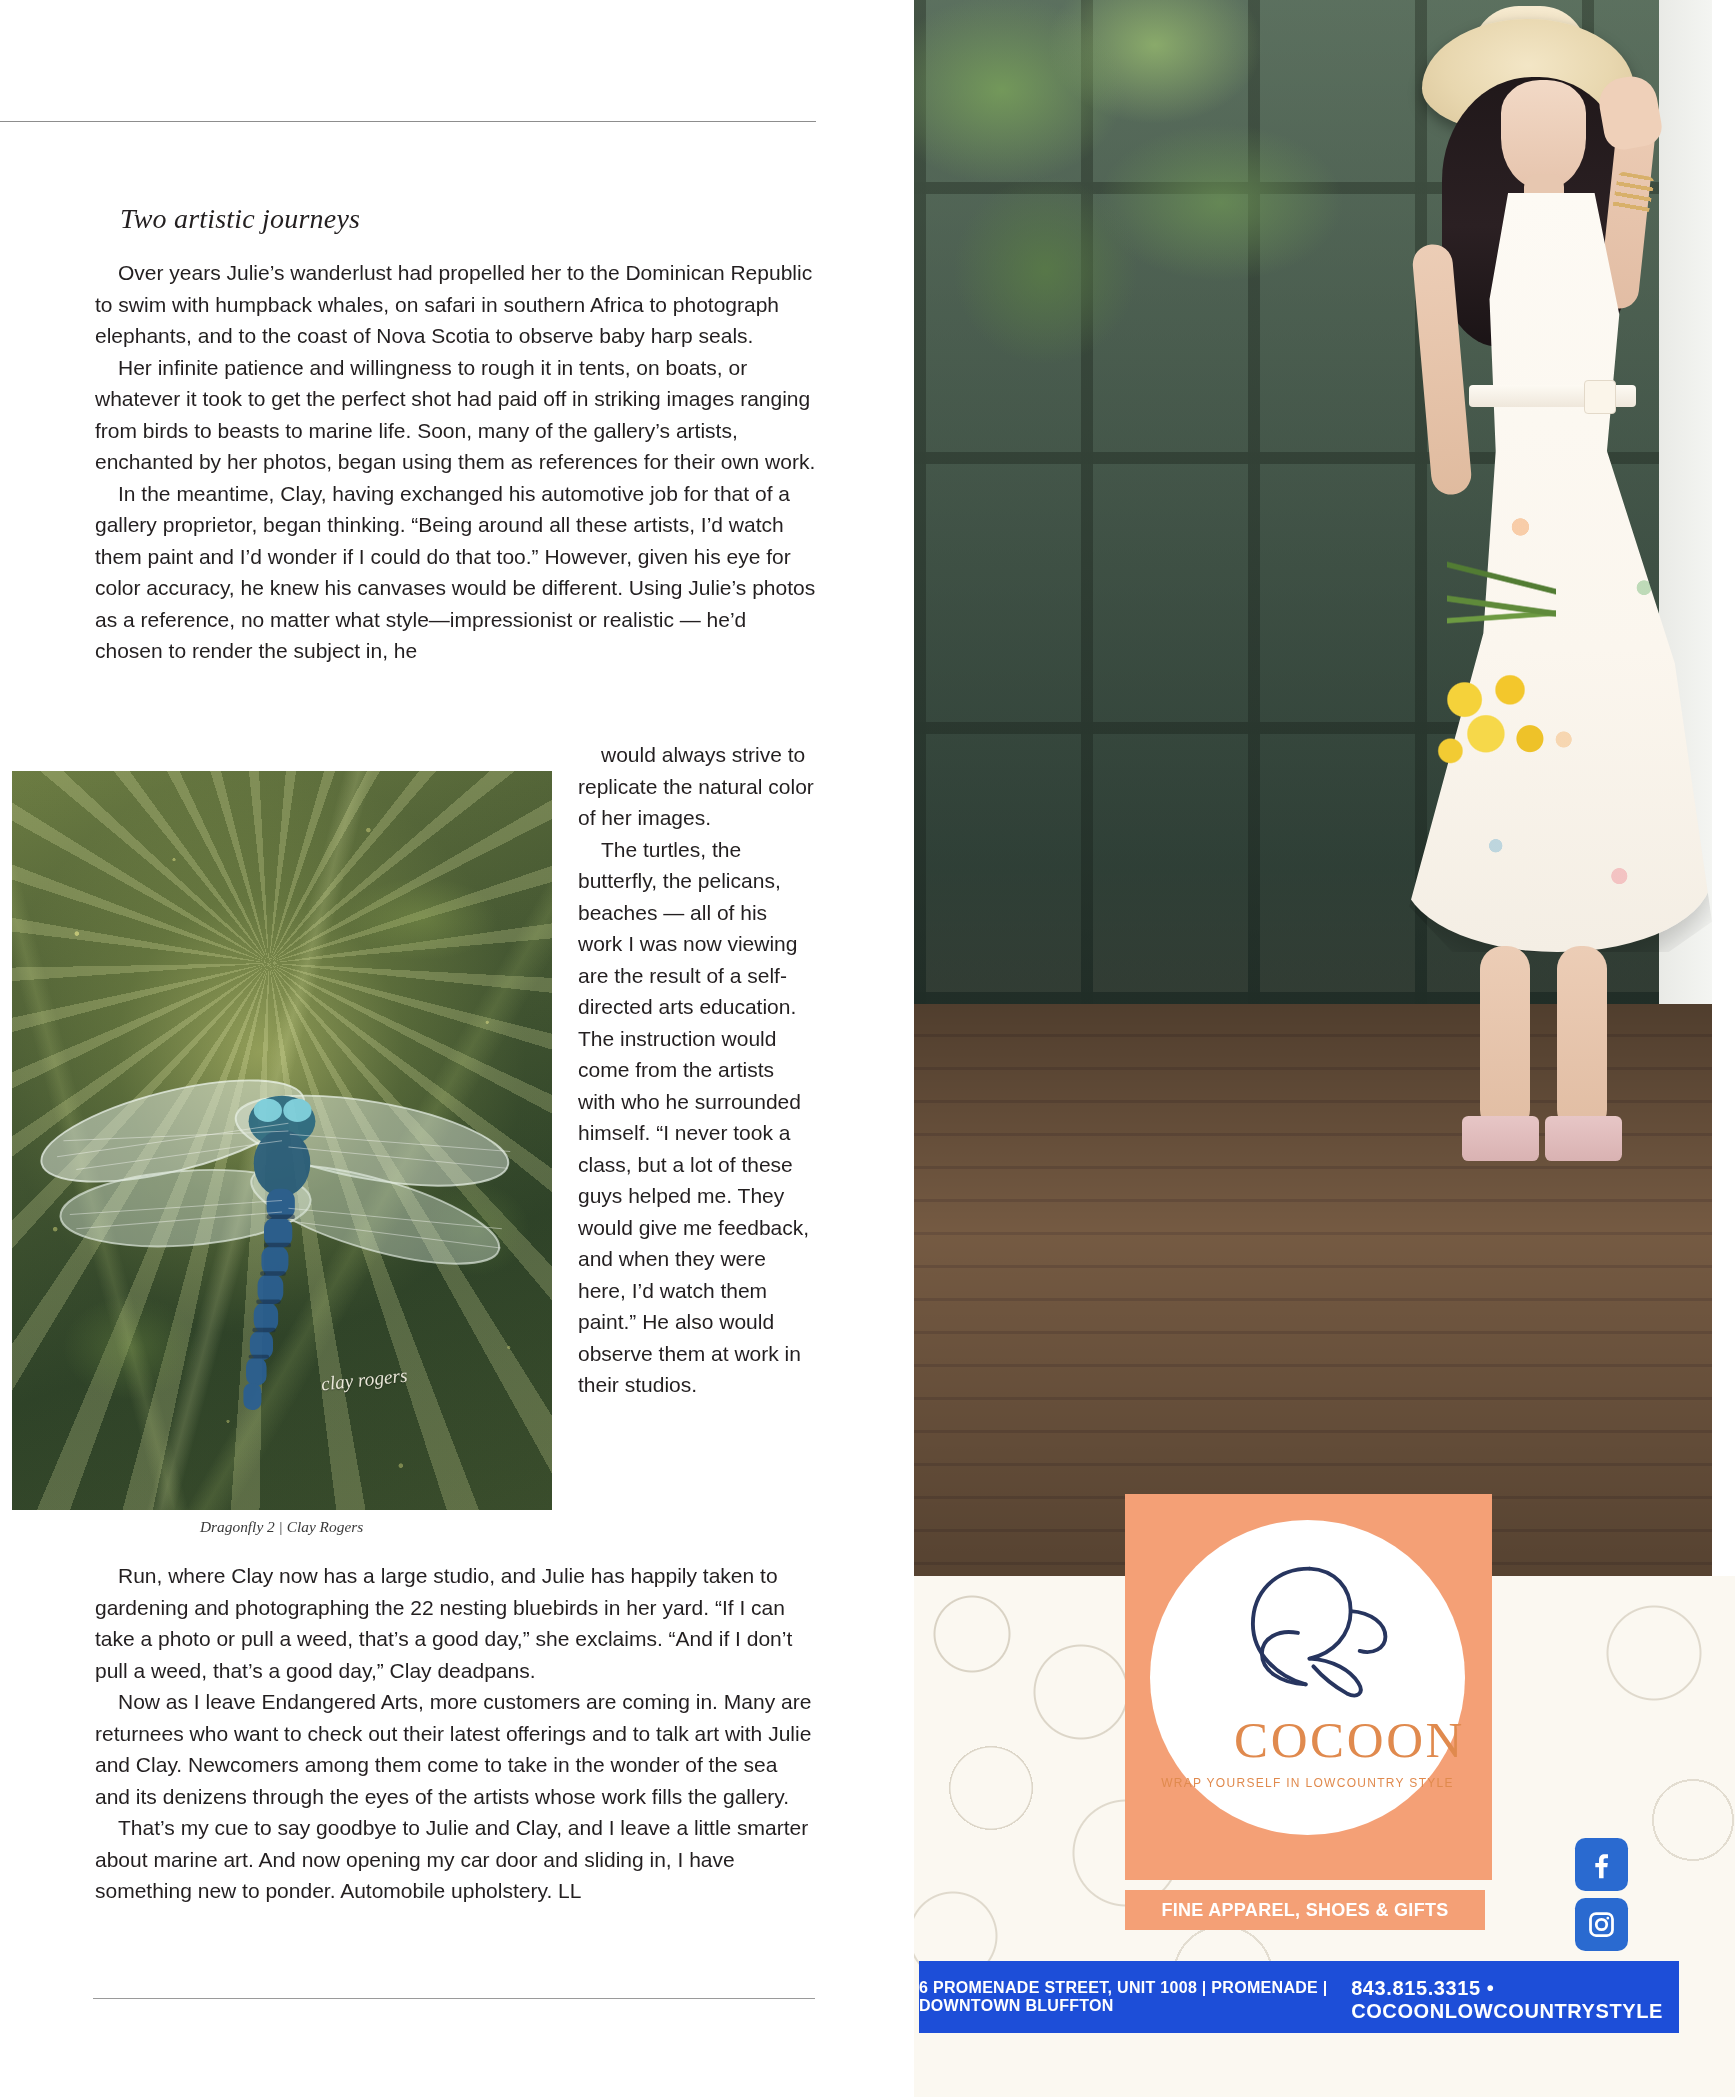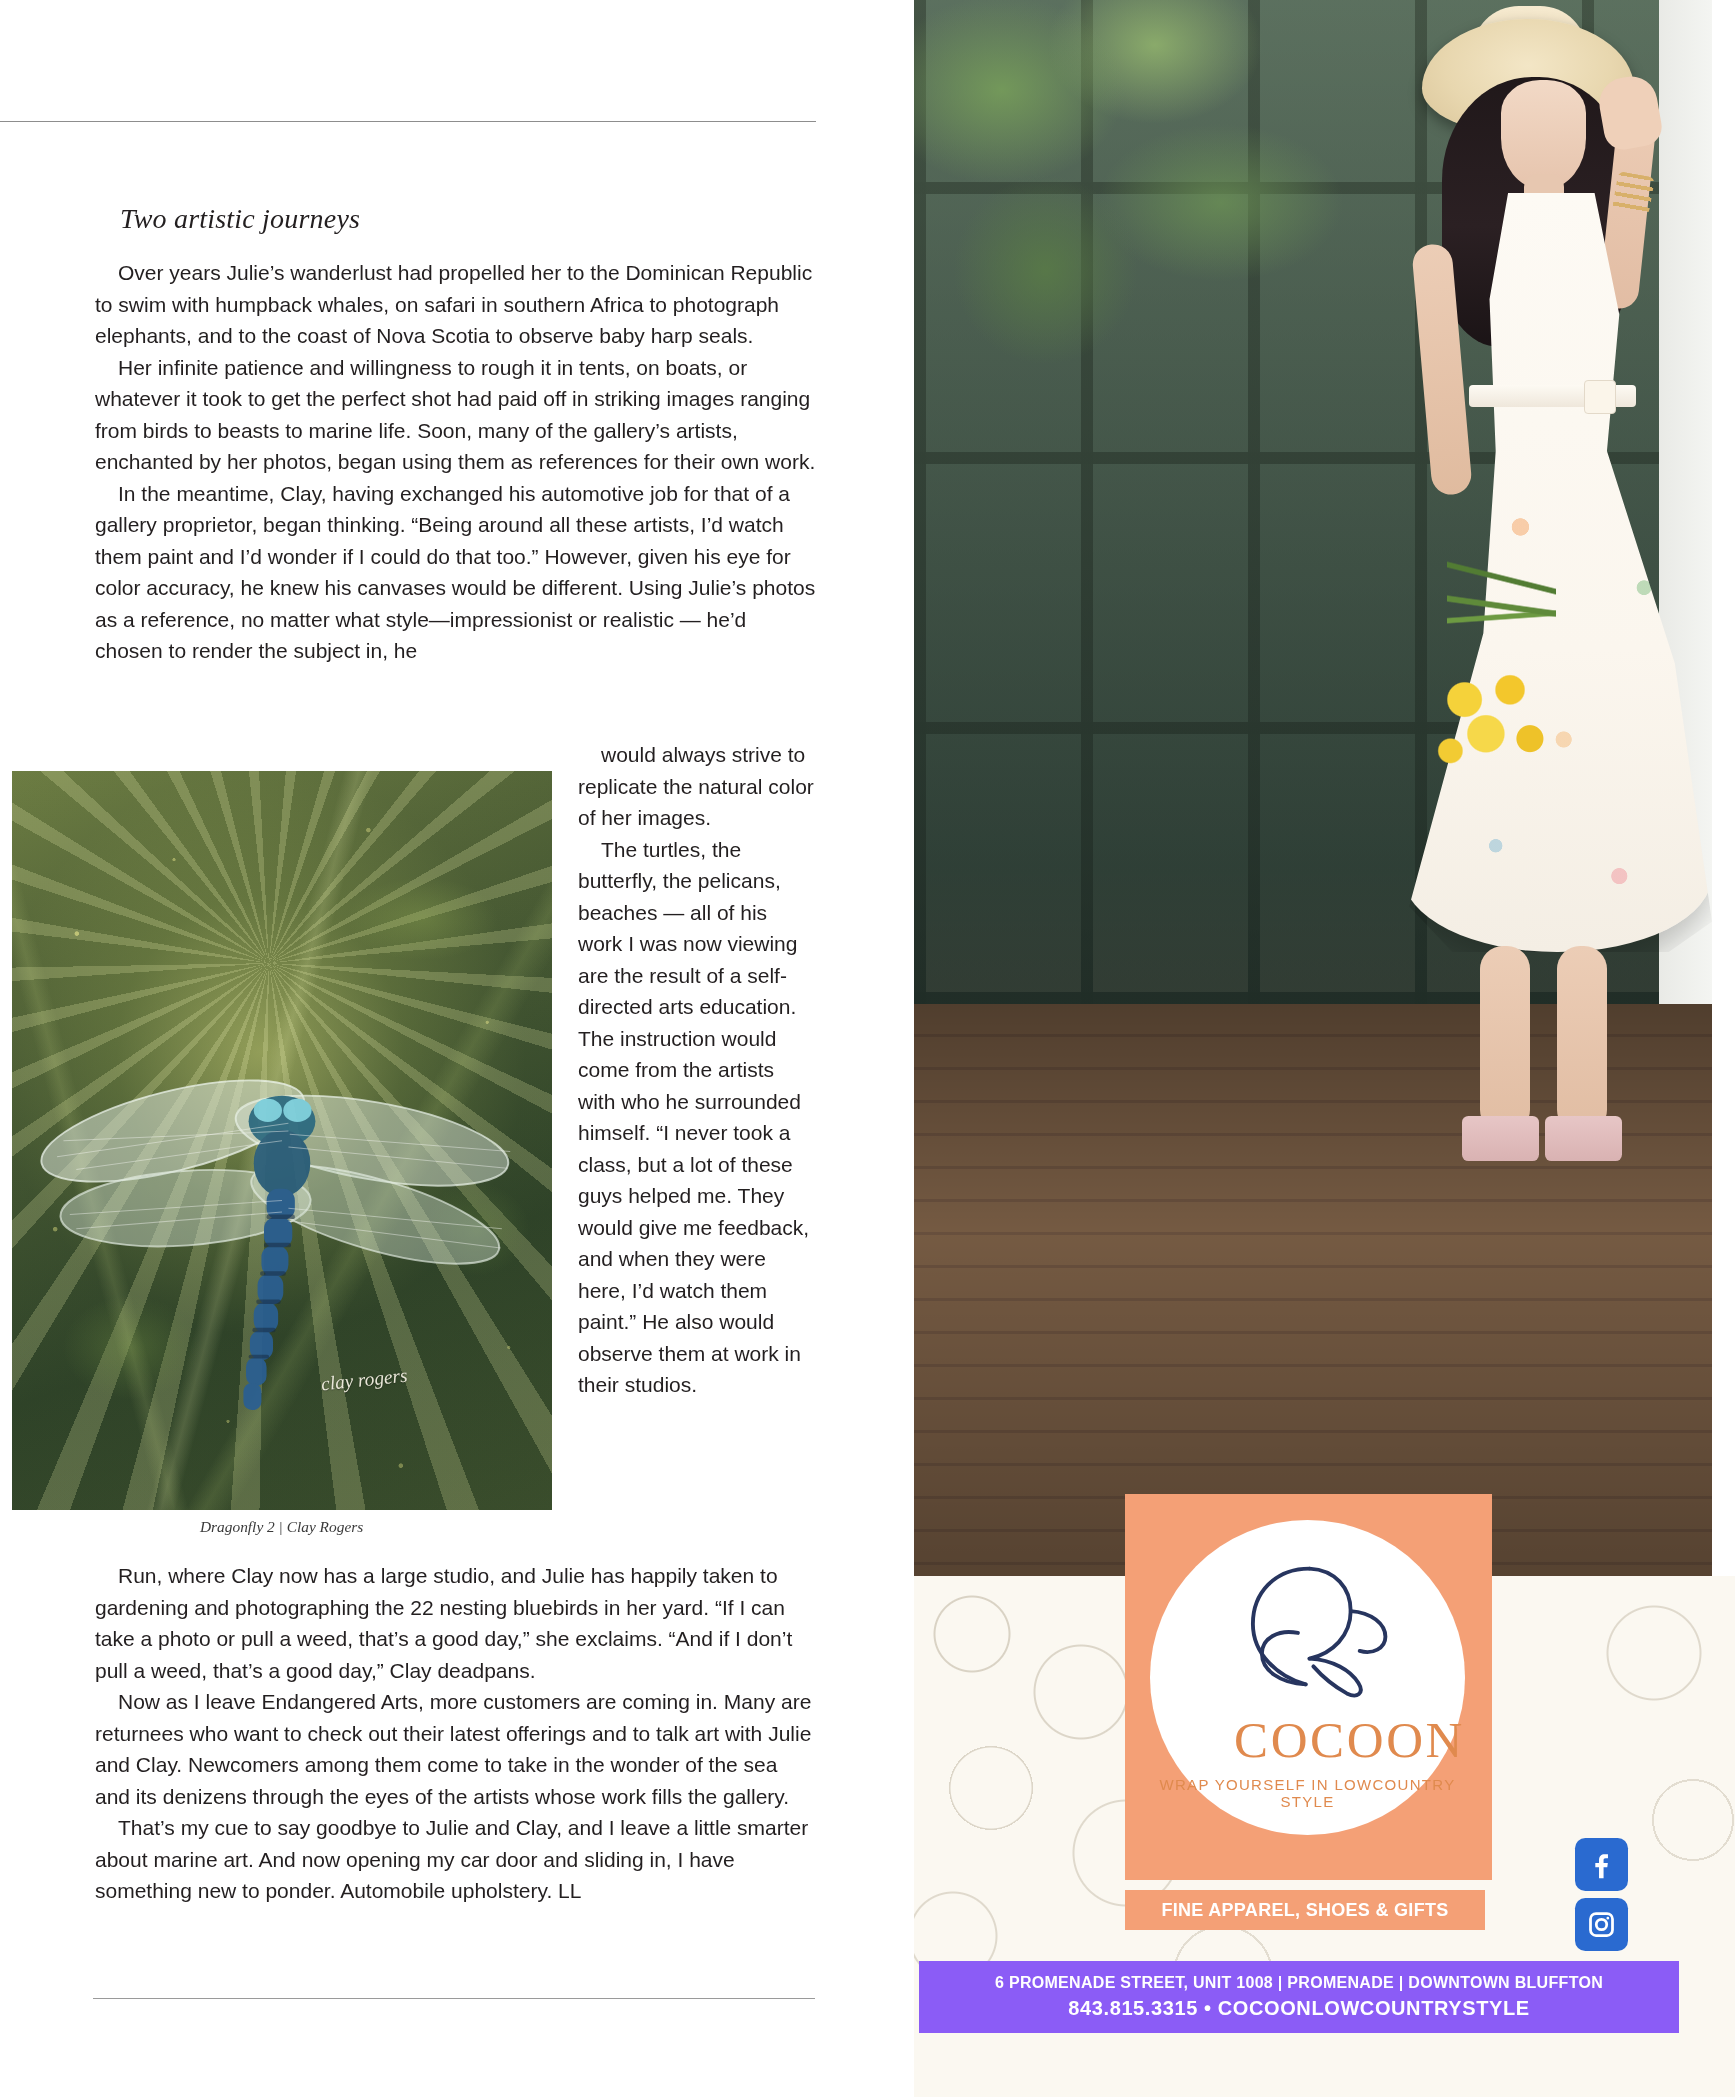--- a/index.html
+++ b/index.html
@@ -370,21 +370,21 @@
     color: #e08a4e;
     font-weight: 400;
   }
   #brand-tagline {
     position: absolute;
     left: 1150px;
     top: 1776px;
     width: 315px;
     text-align: center;
     font-family: "Liberation Sans", sans-serif;
-    font-size: 15px;
+    font-size: 12px;
     letter-spacing: 1.3px;
     color: #e08a4e;
   }
 
   #fine-apparel-bar {
     position: absolute;
     left: 1125px;
     top: 1890px;
     width: 360px;
     height: 40px;
@@ -398,24 +398,24 @@
     align-items: center;
     justify-content: center;
   }
 
   #address-bar {
     position: absolute;
     left: 919px;
     top: 1961px;
     width: 760px;
     height: 72px;
-    background: #8b5cf6;
+    background: #1d4ed8;
     color: #ffffff;
     display: flex;
-    flex-direction: column;
+    flex-direction: row;
     align-items: center;
     justify-content: center;
     font-family: "Liberation Sans", sans-serif;
   }
   #address-line {
     font-size: 16px;
     font-weight: bold;
     letter-spacing: 0.3px;
   }
   #phone-line {

